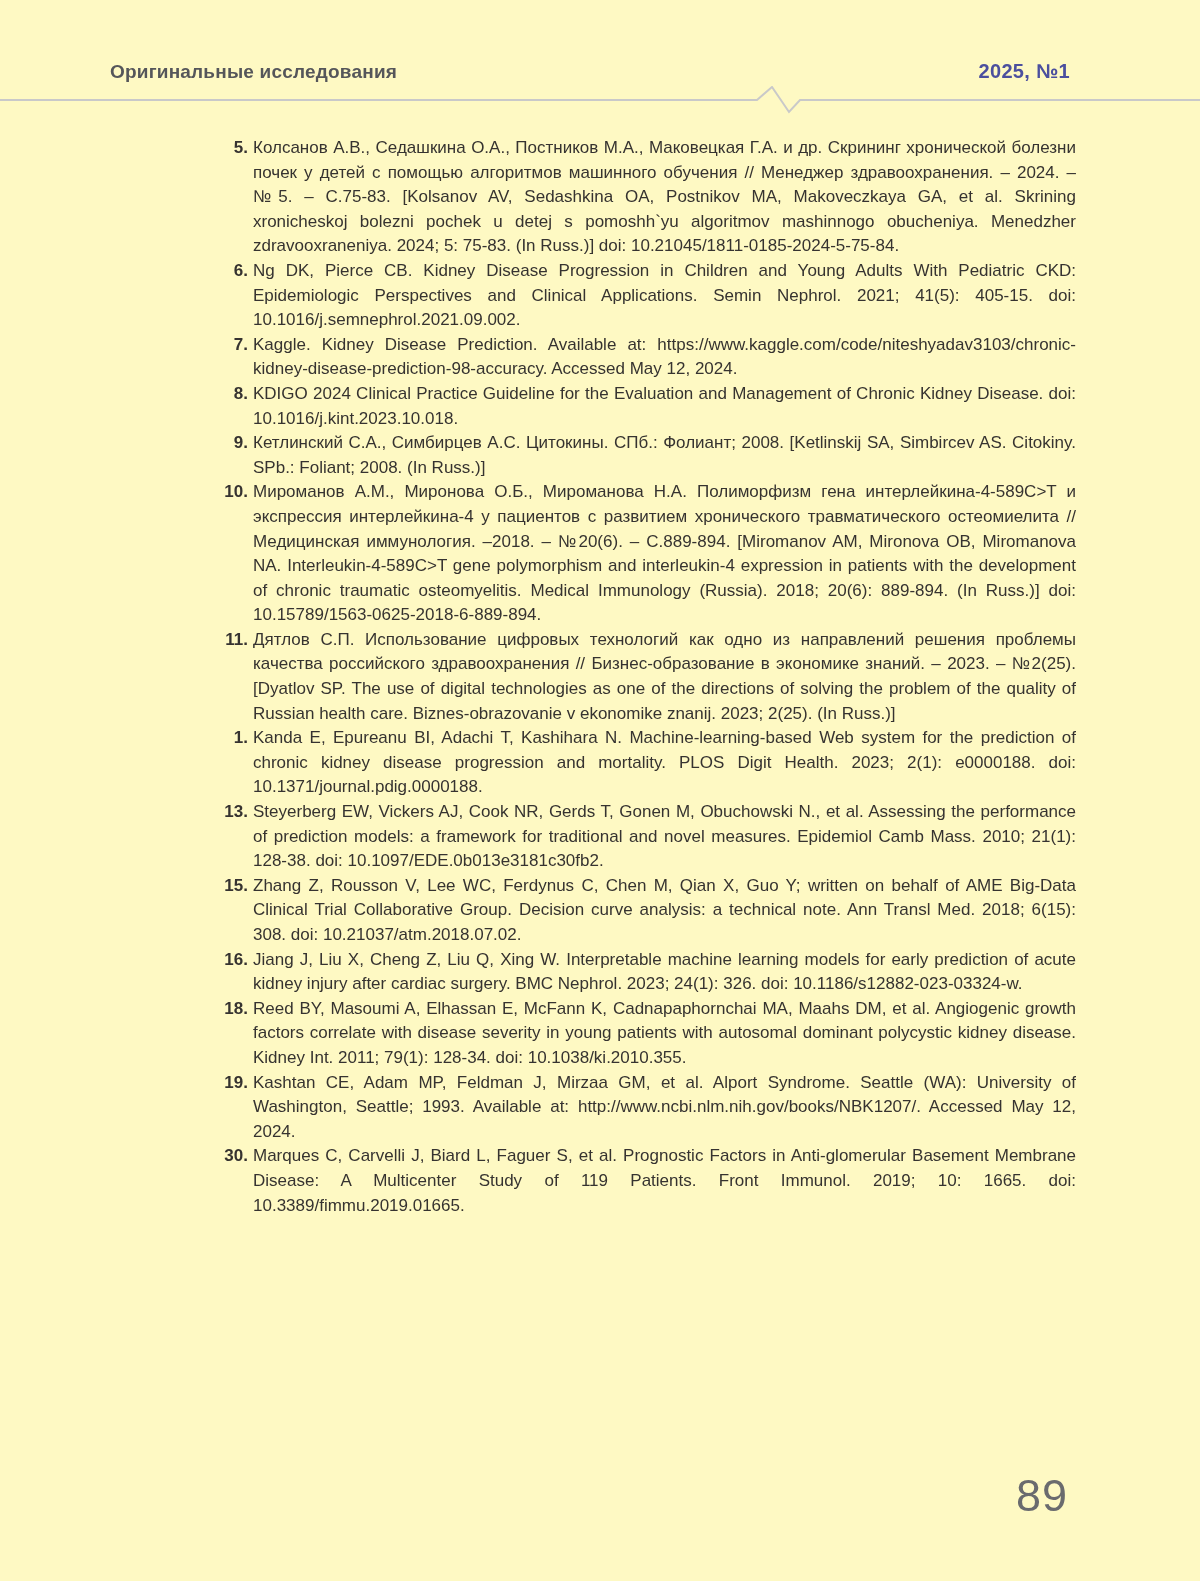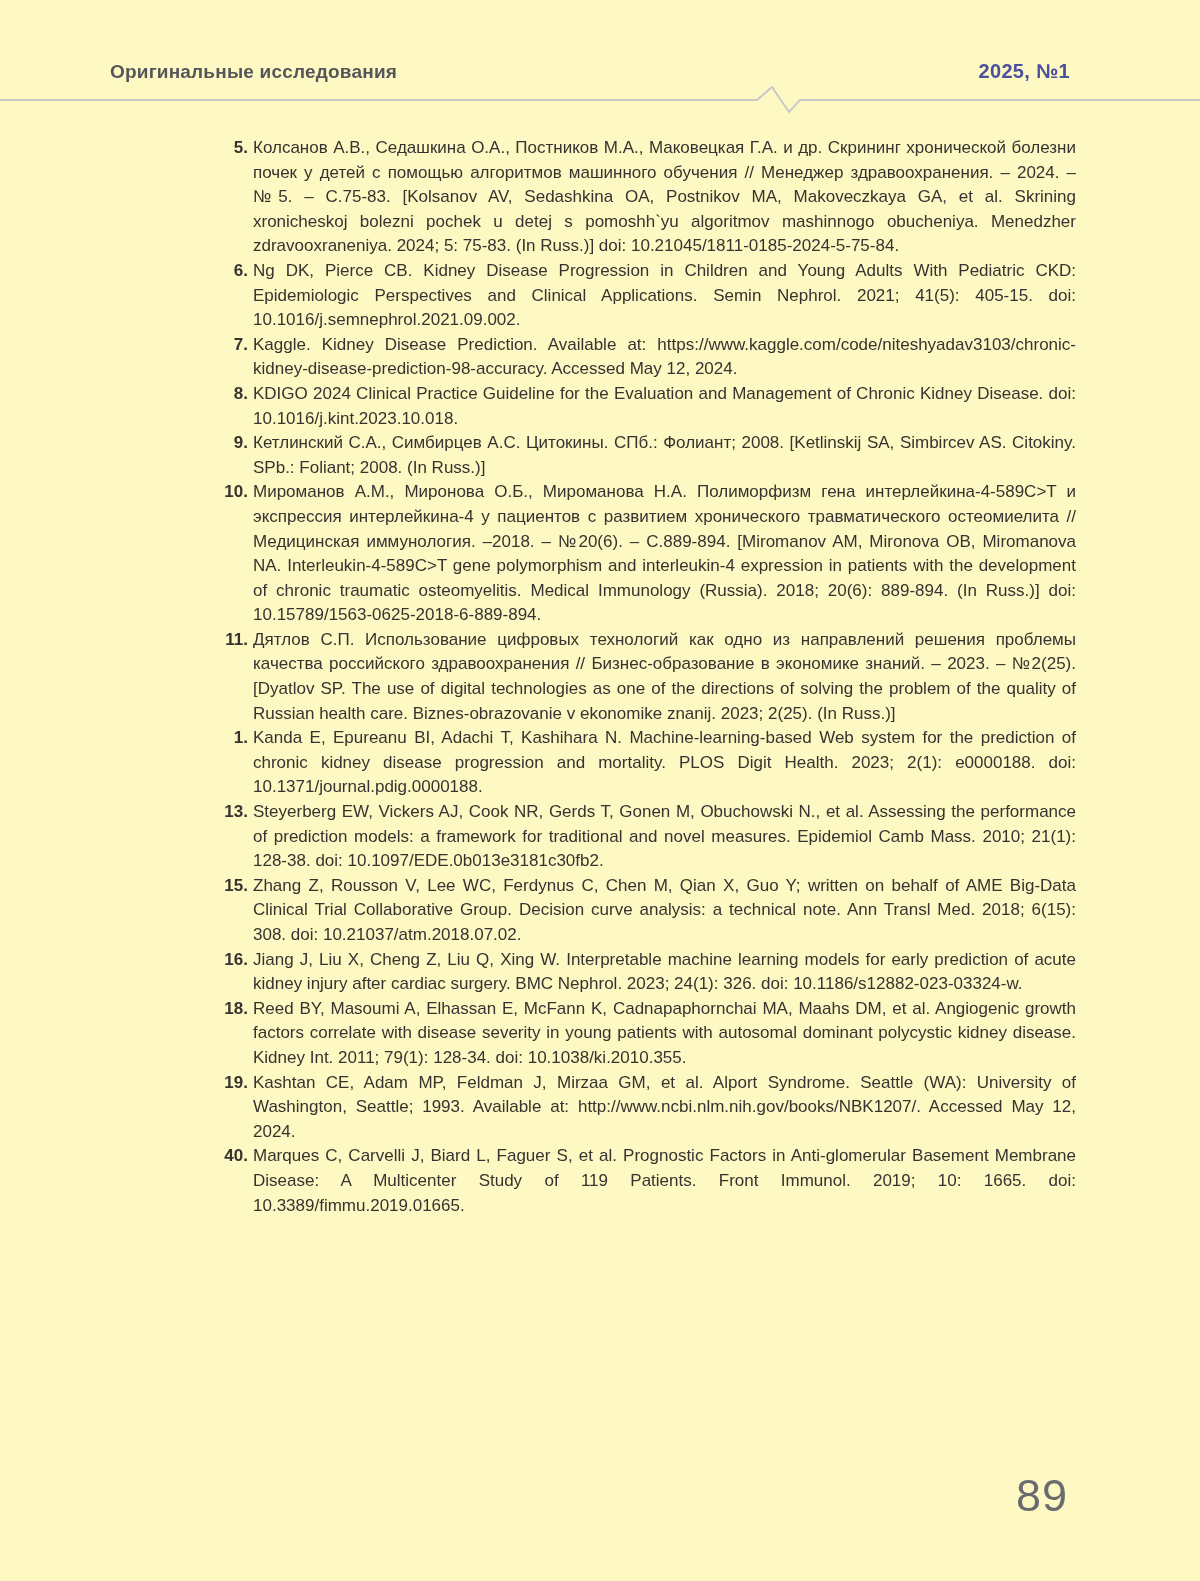--- a/index.html
+++ b/index.html
@@ -108,20 +108,20 @@
     </div>
     <div class="ref">
       <span class="num">18.</span>
       <span class="txt">Reed BY, Masoumi A, Elhassan E, McFann K, Cadnapaphornchai MA, Maahs DM, et al. Angiogenic growth factors correlate with disease severity in young patients with autosomal dominant polycystic kidney disease. Kidney Int. 2011; 79(1): 128-34. doi: 10.1038/ki.2010.355.</span>
     </div>
     <div class="ref">
       <span class="num">19.</span>
       <span class="txt">Kashtan CE, Adam MP, Feldman J, Mirzaa GM, et al. Alport Syndrome. Seattle (WA): University of Washington, Seattle; 1993. Available at: http://www.ncbi.nlm.nih.gov/books/NBK1207/. Accessed May 12, 2024.</span>
     </div>
     <div class="ref">
-      <span class="num">40.</span>
+      <span class="num">30.</span>
       <span class="txt">Marques C, Carvelli J, Biard L, Faguer S, et al. Prognostic Factors in Anti-glomerular Basement Membrane Disease: A Multicenter Study of 119 Patients. Front Immunol. 2019; 10: 1665. doi: 10.3389/fimmu.2019.01665.</span>
     </div>
   </div>
 
   <div class="page-num">89</div>
 
 </div>
 
 </body></html>

